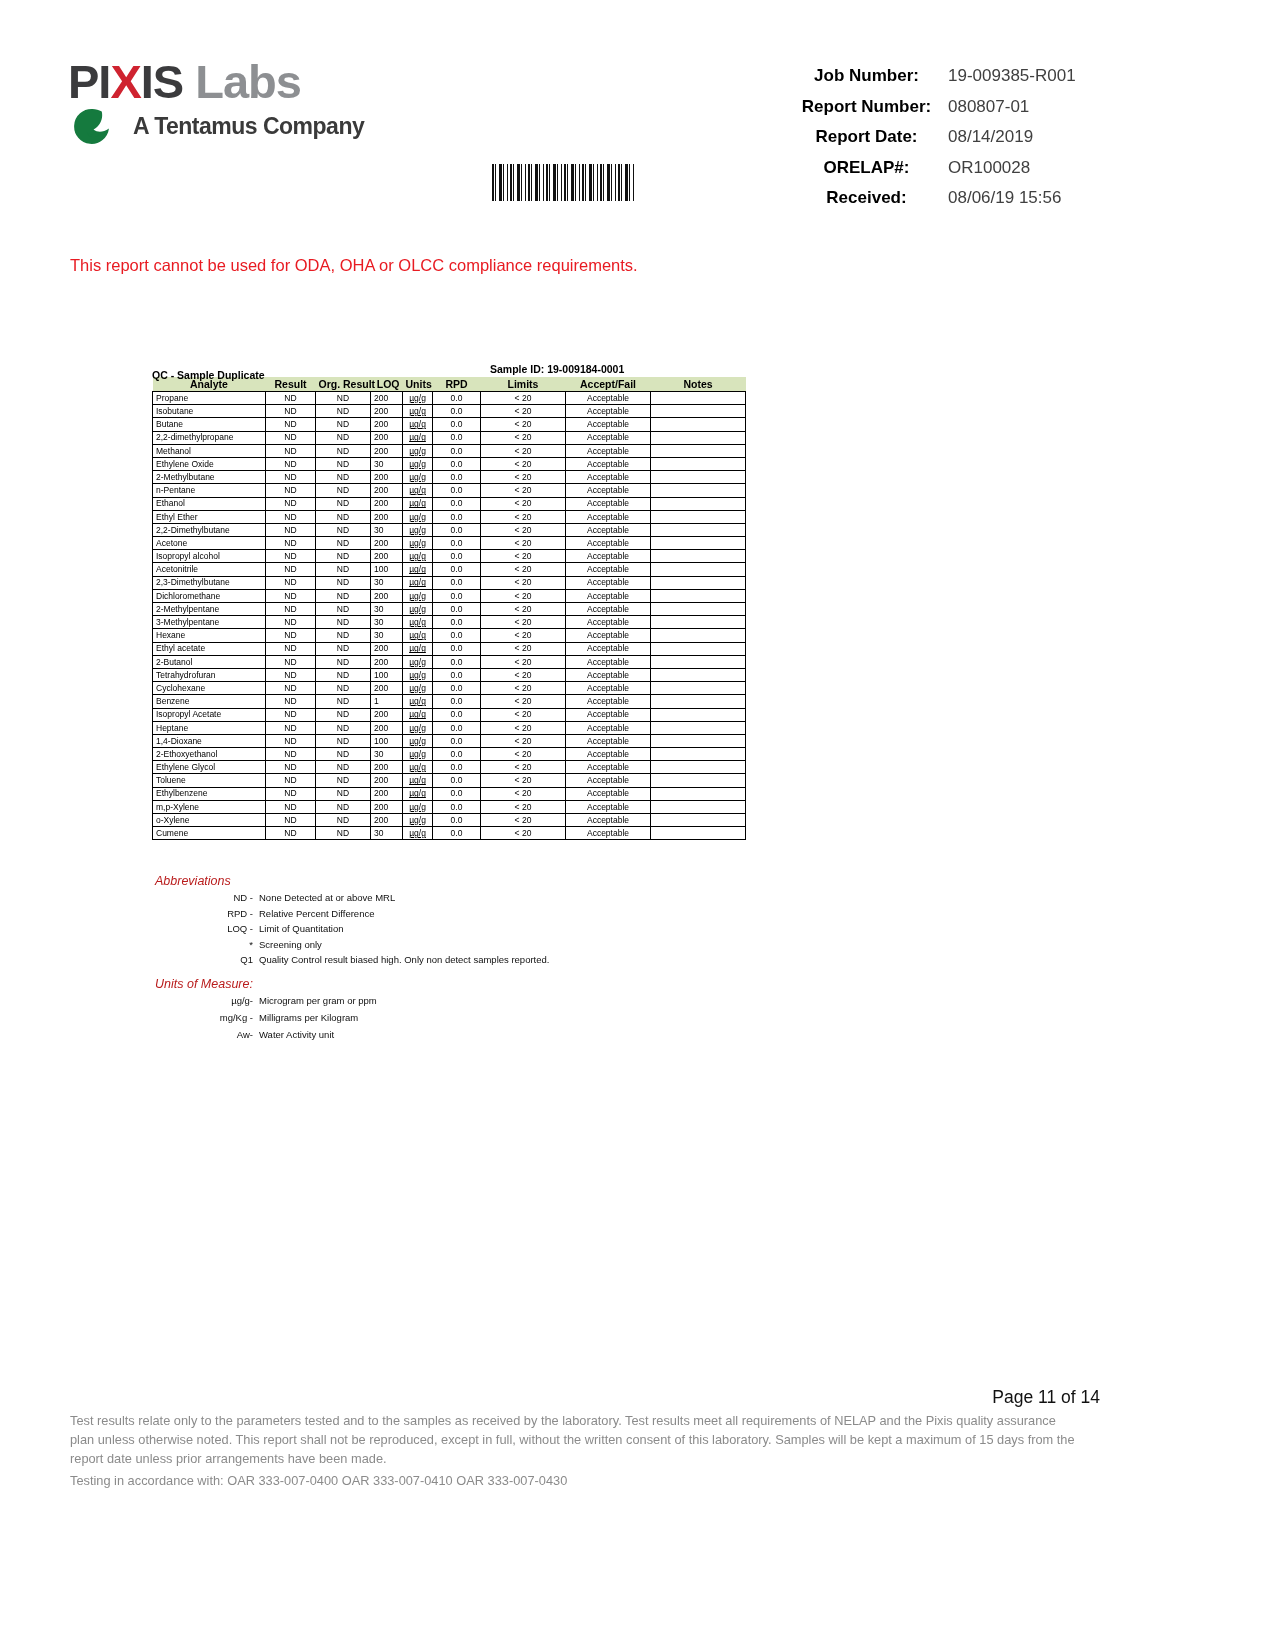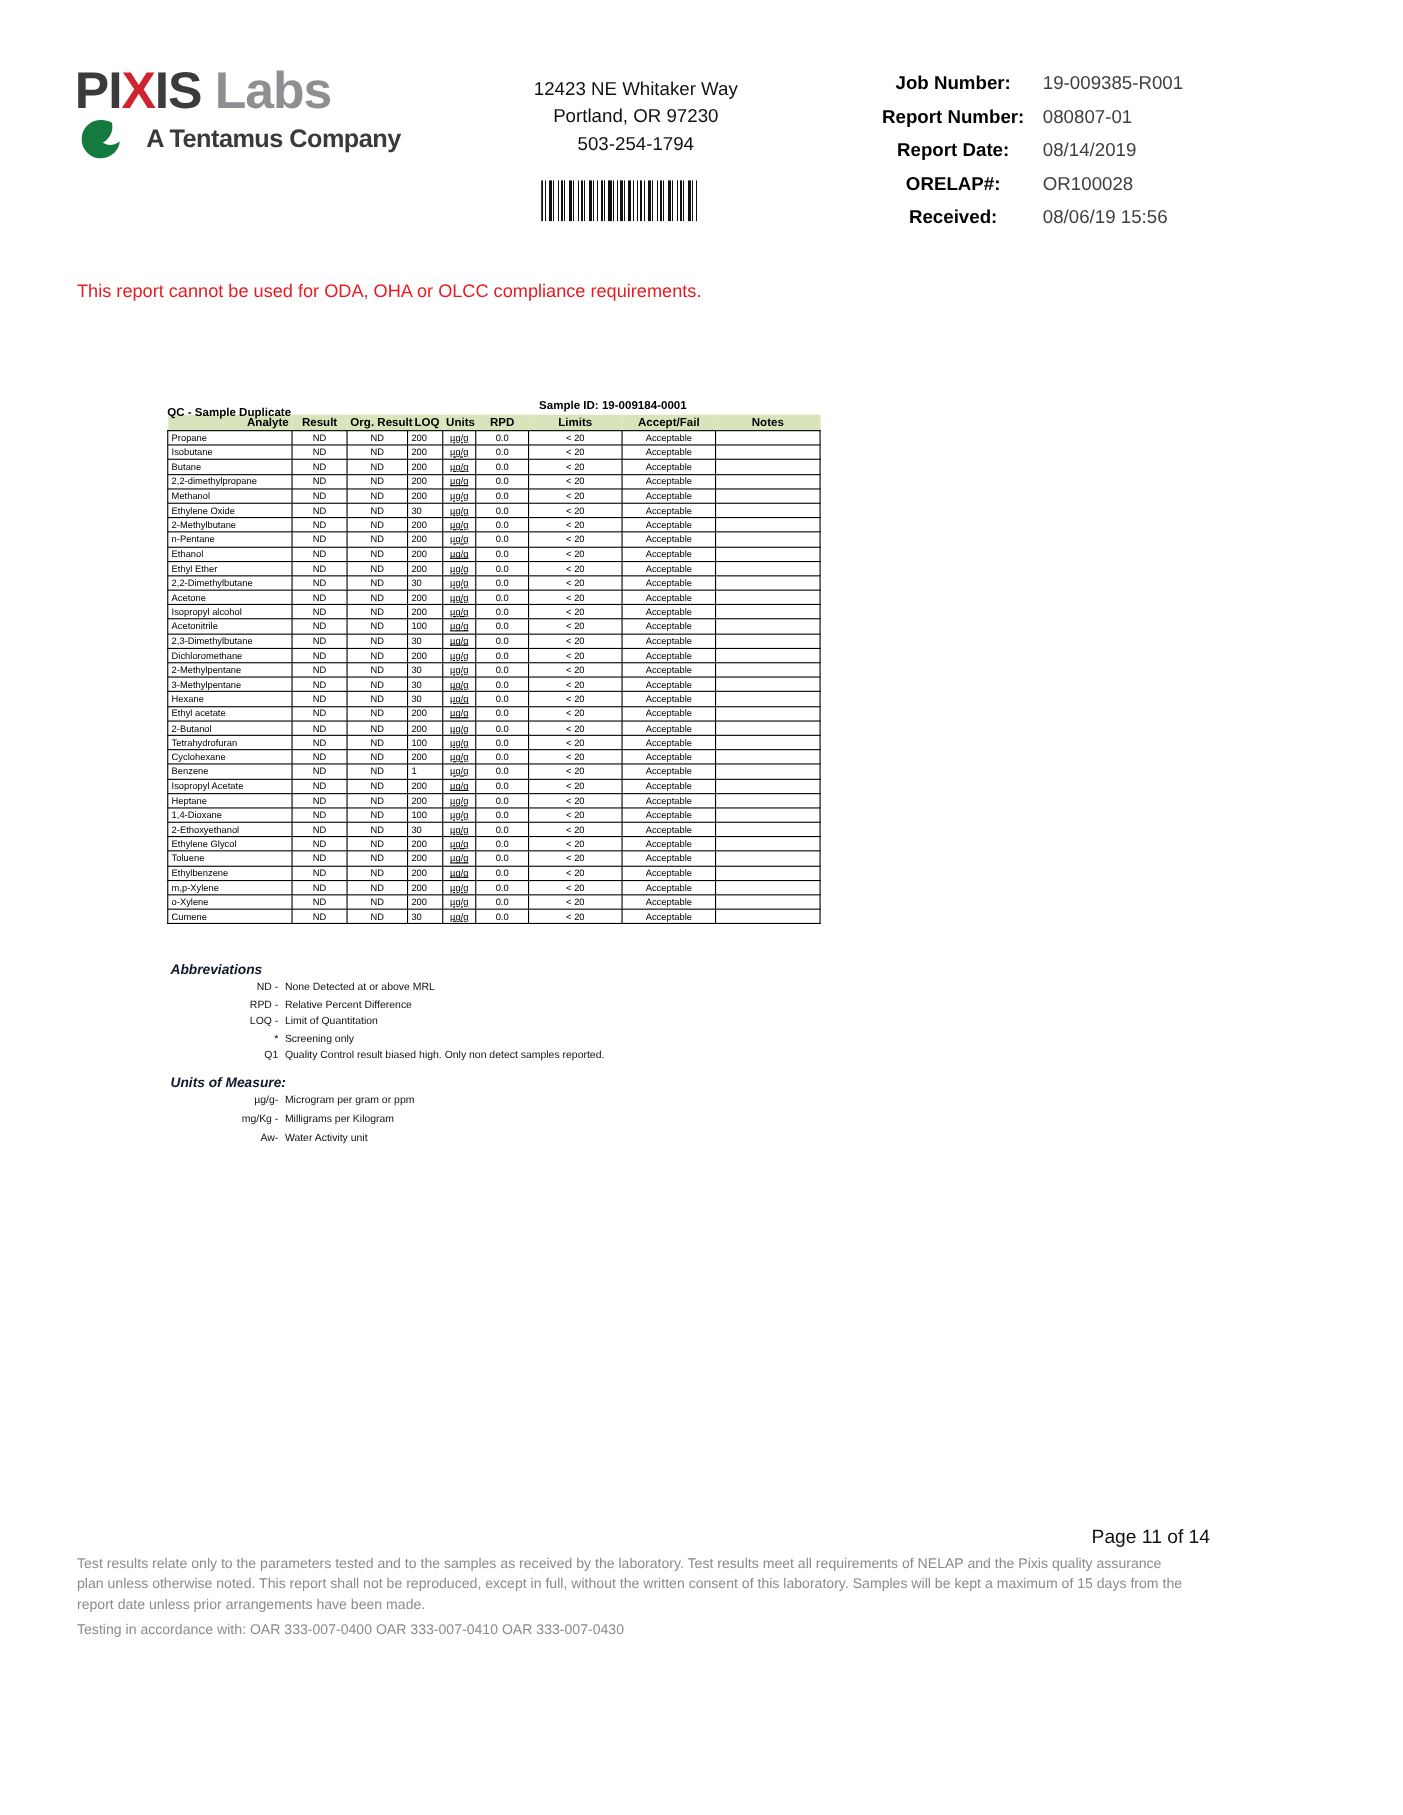--- a/index.html
+++ b/index.html
@@ -37,34 +37,34 @@
   
   .qc-block{position:absolute;left:152px;top:361px;width:593px;}
   .qc-titlebar{display:flex;font-size:10.5px;font-weight:bold;height:16px;align-items:center;}
   .qc-title{width:338px;margin-top:12px;}
   .qc-sampleid{}
   table.qc{border-collapse:collapse;table-layout:fixed;width:593px;}
   table.qc th{
     background:#d8e4bc;border:none;font-size:10.5px;font-weight:bold;
     height:14px;padding:0 3px;text-align:center;white-space:nowrap;
   }
-  table.qc th.h0{text-align:right;}
+  table.qc th.h0{text-align:center;}
   table.qc th.h3{text-align:right;}
   table.qc td{
     border:1px solid #000;font-size:8.5px;height:12.2px;line-height:1;
     padding:0 3px;white-space:nowrap;overflow:hidden;
   }
   td.c0{text-align:left;}
   td.c1,td.c2,td.c4,td.c5,td.c6,td.c7,td.c8{text-align:center;}
   td.c3{text-align:left;}
   td.c4{text-decoration:underline;}
 
   
   .abbr{position:absolute;left:155px;top:874px;}
-  .sec-head{font-size:12.5px;font-weight:bold;font-style:italic;color:#0f172a;}
+  .sec-head{font-size:12.5px;font-weight:normal;font-style:italic;color:#b91c1c;}
   .def-list{margin-top:4px;}
   .def-row{display:flex;margin-bottom:4.5px;}
   .def-term{width:98px;text-align:right;font-size:9.5px;padding-right:6px;color:#111;}
   .def-text{font-size:9.5px;color:#111;}
   .units{position:absolute;left:155px;top:977px;}
   .units .def-row{margin-bottom:6px;}
 
   
   .page-label{position:absolute;right:175px;top:1387px;font-size:17.5px;color:#111;}
   .footer-text{position:absolute;left:70px;top:1411px;width:1008px;
@@ -80,25 +80,20 @@
     <div class="logo-line"><span class="lg-dark">PI</span><span class="lg-red">X</span><span class="lg-dark">IS</span><span class="lg-gray"> Labs</span></div>
     <div class="tagline">
       <svg class="leaf" viewBox="0 0 36 36">
         <path d="M18 1 A 17 17 0 1 0 34 20 C 28 24 23 24 19 21 C 26 17 28.5 9.5 27 3.5 C 24.2 1.9 21.2 1 18 1 Z" fill="#157a3e"></path>
         <path d="M12 23 C 15 26 20 27 24 26 C 21 29.5 15.5 29.5 12 23 Z" fill="#157a3e"></path>
       </svg>
       <span class="tagline-text">A Tentamus Company</span>
     </div>
   </div>
 
-  <div class="address">
-    <div>12423 NE Whitaker Way</div>
-    <div>Portland, OR 97230</div>
-    <div>503-254-1794</div>
-  </div>
 
   <div class="barcode"></div>
 
   <div class="jobinfo">
   <div class="info-row">
     <span class="info-label">Job Number:</span>
     <span class="info-value">19-009385-R001</span>
   </div>
 
   <div class="info-row">

